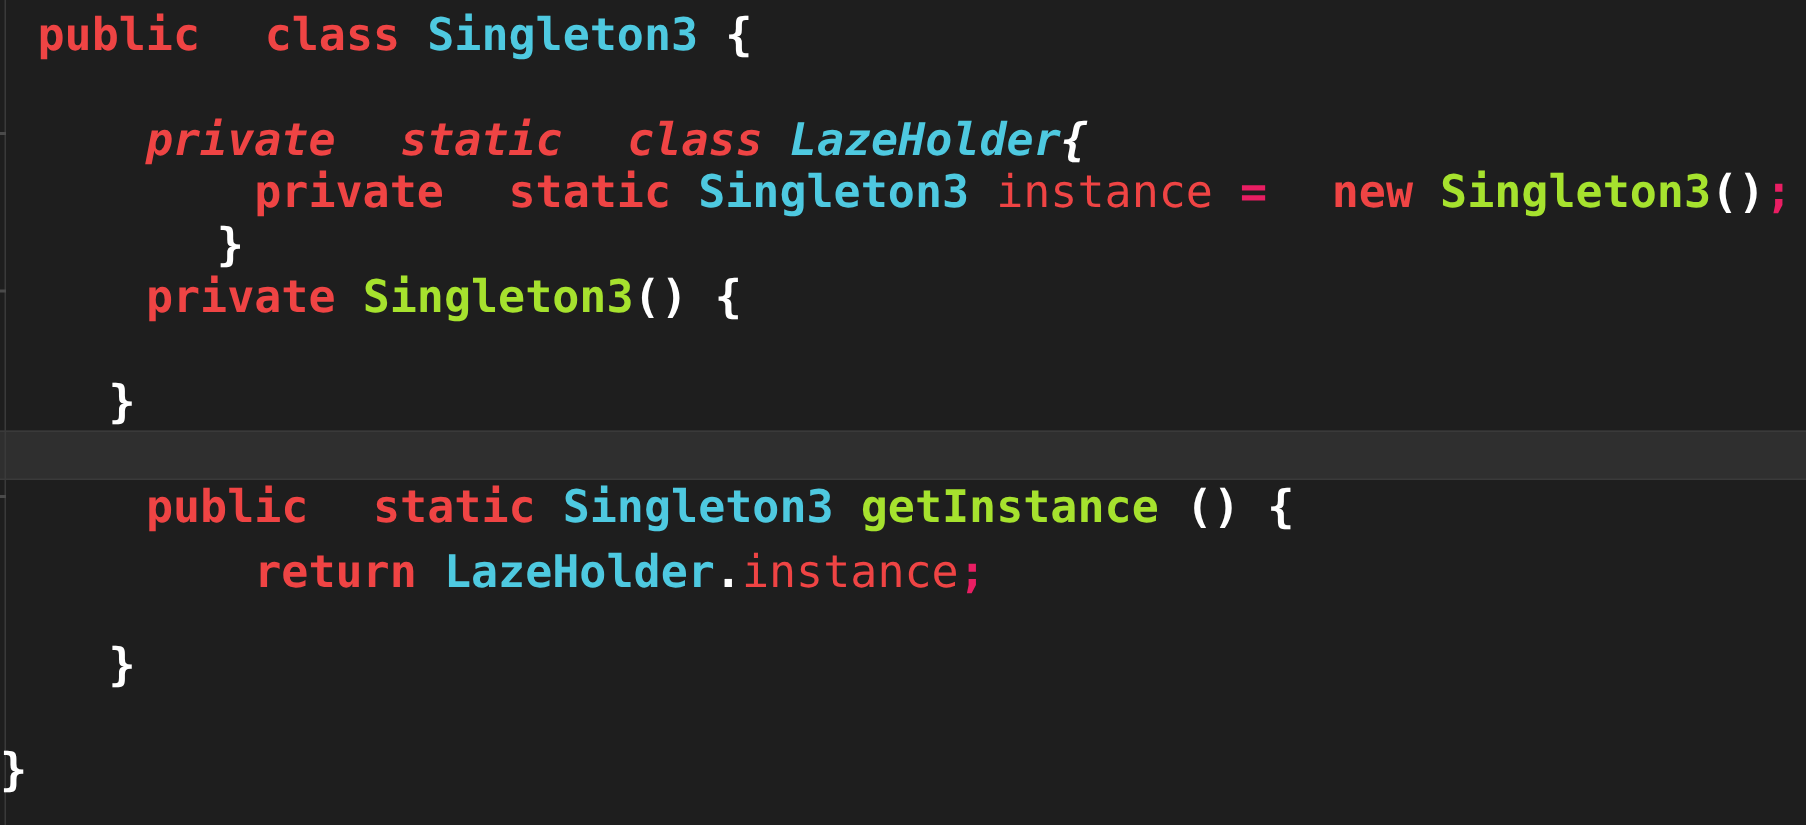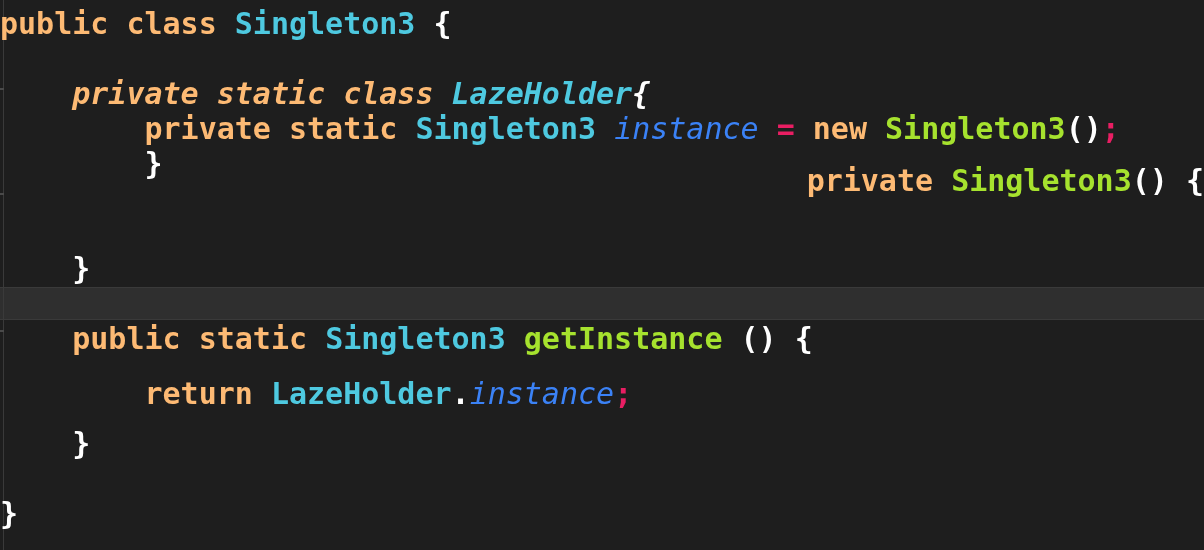--- a/index.html
+++ b/index.html
@@ -67,24 +67,24 @@
     height: 35px;
     line-height: 35px;
     font-size: 30px;
     font-weight: bold;
     letter-spacing: 0px;
     white-space: pre;
     font-family: "DejaVu Sans Mono", "Liberation Mono", monospace;
   }
 
   .tok { white-space: pre; }
-  .tok-keyword   { color: #fdba74; }
+  .tok-keyword   { color: #ef4444; margin-left: 25px; }
   .tok-type      { color: #4ec9e0; }
   .tok-method    { color: #a6e22e; }
-  .tok-field     { color: #3b82f6; font-style: italic; font-weight: normal; text-align: right; }
+  .tok-field     { color: #ef4444; font-weight: normal; text-align: right; }
   .tok-operator  { color: #e91e63; }
   .tok-punct     { color: #ffffff; }
   .tok-ws        { color: transparent; }
 </style>
 </head>
 <body>
 
 <div id="editor" style="background: rgb(30, 30, 30);">
 
   <div class="current-line-highlight" style="top: 287px; height: 33px; background: rgb(47, 47, 47);"></div>
@@ -96,25 +96,25 @@
       <div class="fold-mark" style="top: 193px;"></div>
       <div class="fold-mark" style="top: 330px;"></div>
     </div>
 
   <div class="code-layer">
       <div class="code-line" style="top: 6px;"><span class="tok tok-keyword">public</span><span class="tok tok-ws"> </span><span class="tok tok-keyword">class</span><span class="tok tok-ws"> </span><span class="tok tok-type">Singleton3</span><span class="tok tok-ws"> </span><span class="tok tok-punct">{</span></div>
       <div class="code-line" style="top: 41px;"></div>
       <div class="code-line" style="top: 76px; font-style: italic;"><span class="tok tok-ws">    </span><span class="tok tok-keyword">private</span><span class="tok tok-ws"> </span><span class="tok tok-keyword">static</span><span class="tok tok-ws"> </span><span class="tok tok-keyword">class</span><span class="tok tok-ws"> </span><span class="tok tok-type">LazeHolder</span><span class="tok tok-punct">{</span></div>
       <div class="code-line" style="top: 111px;"><span class="tok tok-ws">        </span><span class="tok tok-keyword">private</span><span class="tok tok-ws"> </span><span class="tok tok-keyword">static</span><span class="tok tok-ws"> </span><span class="tok tok-type">Singleton3</span><span class="tok tok-ws"> </span><span class="tok tok-field">instance</span><span class="tok tok-ws"> </span><span class="tok tok-operator">=</span><span class="tok tok-ws"> </span><span class="tok tok-keyword">new</span><span class="tok tok-ws"> </span><span class="tok tok-method">Singleton3</span><span class="tok tok-punct">()</span><span class="tok tok-operator">;</span></div>
       <div class="code-line" style="top: 146px;"><span class="tok tok-ws">        </span><span class="tok tok-punct">}</span></div>
-      <div class="code-line" style="top: 163px; text-align: right;"><span class="tok tok-ws">    </span><span class="tok tok-keyword">private</span><span class="tok tok-ws"> </span><span class="tok tok-method">Singleton3</span><span class="tok tok-punct">()</span><span class="tok tok-ws"> </span><span class="tok tok-punct">{</span></div>
+      <div class="code-line" style="top: 181px;"><span class="tok tok-ws">    </span><span class="tok tok-keyword">private</span><span class="tok tok-ws"> </span><span class="tok tok-method">Singleton3</span><span class="tok tok-punct">()</span><span class="tok tok-ws"> </span><span class="tok tok-punct">{</span></div>
       <div class="code-line" style="top: 216px;"></div>
       <div class="code-line" style="top: 251px;"><span class="tok tok-ws">    </span><span class="tok tok-punct">}</span></div>
       <div class="code-line" style="top: 286px;"></div>
       <div class="code-line" style="top: 321px;"><span class="tok tok-ws">    </span><span class="tok tok-keyword">public</span><span class="tok tok-ws"> </span><span class="tok tok-keyword">static</span><span class="tok tok-ws"> </span><span class="tok tok-type">Singleton3</span><span class="tok tok-ws"> </span><span class="tok tok-method">getInstance</span><span class="tok tok-ws"> </span><span class="tok tok-punct">()</span><span class="tok tok-ws"> </span><span class="tok tok-punct">{</span></div>
-      <div class="code-line" style="top: 376px;"><span class="tok tok-ws">        </span><span class="tok tok-keyword">return</span><span class="tok tok-ws"> </span><span class="tok tok-type">LazeHolder</span><span class="tok tok-punct">.</span><span class="tok tok-field">instance</span><span class="tok tok-operator">;</span></div>
+      <div class="code-line" style="top: 364px;"><span class="tok tok-ws">        </span><span class="tok tok-keyword">return</span><span class="tok tok-ws"> </span><span class="tok tok-type">LazeHolder</span><span class="tok tok-punct">.</span><span class="tok tok-field">instance</span><span class="tok tok-operator">;</span></div>
       <div class="code-line" style="top: 391px;"></div>
       <div class="code-line" style="top: 426px;"><span class="tok tok-ws">    </span><span class="tok tok-punct">}</span></div>
       <div class="code-line" style="top: 461px;"></div>
       <div class="code-line" style="top: 496px;"><span class="tok tok-punct">}</span></div>
     </div>
 
 </div>
 
 </body></html>

